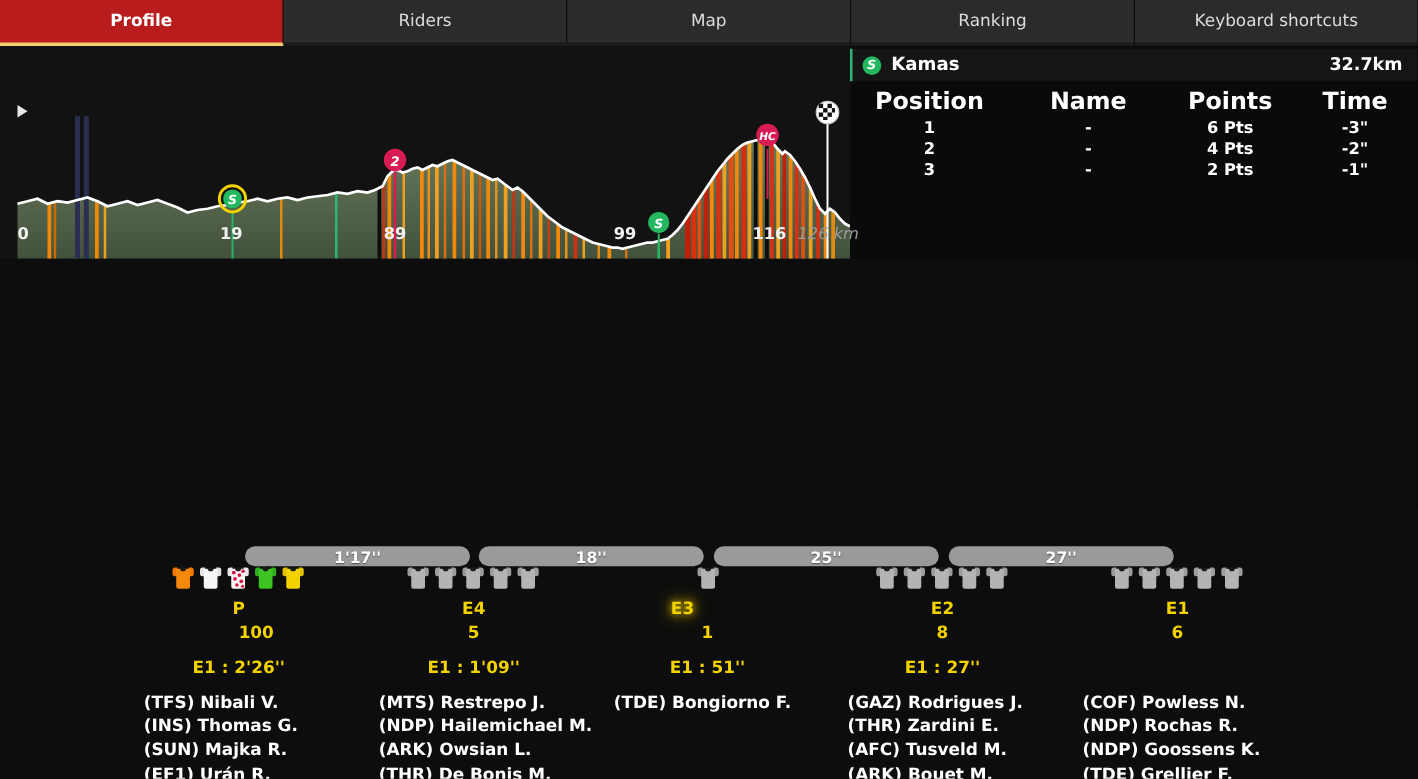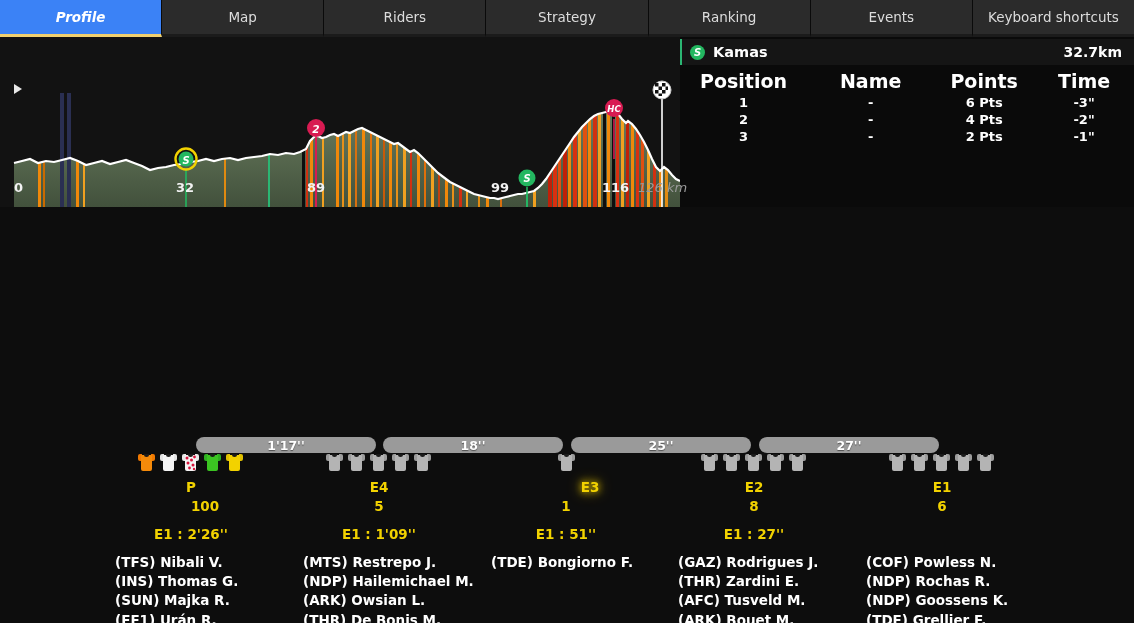--- a/index.html
+++ b/index.html
@@ -16,23 +16,22 @@
     flex: 1 1 0;
     display: flex; align-items: center; justify-content: center;
     font-size: 13.5px; color: #dcdcdc;
     background: #2b2b2b;
     border-right: 1px solid #0a0a0a;
     border-bottom: 3px solid #1b1b1b;
     cursor: pointer;
     user-select: none;
   }
   .tab.active {
-    background: #3b82f6; color: #ffffff; font-weight: bold;
+    background: #b91c1c; color: #ffffff; font-weight: bold;
     border-bottom: 3px solid #f0d070;
-    font-style: italic;
   }
   .tab:last-child { border-right: none; }
 
   
   .toparea { position: relative; width: 1134px; height: 170px; background: #0a0a0a; }
 
   .profile-wrap {
     position: absolute; left: 0; top: 0; width: 680px; height: 170px;
     background: #121212;
   }
@@ -136,33 +135,27 @@
   }
 </style>
 </head>
 <body>
 
 <div class="tabbar">
   <div class="tab active">
       <span>Profile</span>
     </div>
   <div class="tab">
+      <span>Riders</span>
+    </div>
+  <div class="tab">
       <span>Map</span>
-    </div>
-  <div class="tab">
-      <span>Riders</span>
-    </div>
-  <div class="tab">
-      <span>Strategy</span>
     </div>
   <div class="tab">
       <span>Ranking</span>
-    </div>
-  <div class="tab">
-      <span>Events</span>
     </div>
   <div class="tab">
       <span>Keyboard shortcuts</span>
     </div>
 </div>
 
 <div class="toparea">
 
   <div class="profile-wrap">
     <div class="play-arrow"></div>
@@ -341,21 +334,21 @@
         <rect x="658.5" y="49.5" width="3.5" height="3.5" fill="#101010"></rect>
         <rect x="665.5" y="49.5" width="2.5" height="3.5" fill="#101010"></rect>
         <rect x="655" y="53" width="3.5" height="3.5" fill="#101010"></rect>
         <rect x="662" y="53" width="3.5" height="3.5" fill="#101010"></rect>
         <rect x="658.5" y="56.5" width="3.5" height="2.5" fill="#101010"></rect>
       </g>
     </svg>
 
     <div class="axis-labels">
       <div class="axis-label" style="left:14px;">0</div>
-      <div class="axis-label" style="left:176px;">32</div>
+      <div class="axis-label" style="left:176px;">19</div>
       <div class="axis-label" style="left:307px;">89</div>
       <div class="axis-label" style="left:491px;">99</div>
       <div class="axis-label" style="left:602px;">116</div>
       <div class="axis-label dim" style="left:638px;font-style:italic;">126 km</div>
     </div>
   </div>
 
   <div class="kamas">
     <div class="kamas-header">
       <div class="kamas-badge">S</div>
@@ -506,21 +499,21 @@
   </div>
 
   <div class="jerseys" style="left:558px; top:245px;">
     <div class="jersey">
         <div class="sl-l" style="background:#9c9c9c;"></div>
         <div class="sl-r" style="background:#9c9c9c;"></div>
         <div class="body" style="background:#b4b4b4;"></div>
         <div class="collar"></div>
       </div>
   </div>
-  <div class="grp-label glow" style="left:540px; top:272px; width:100px;">E3</div>
+  <div class="grp-label glow" style="left:496px; top:272px; width:100px;">E3</div>
   <div class="grp-count" style="left:516px; top:291px; width:100px;">1</div>
   <div class="grp-time" style="left:491px; top:319px; width:150px;">E1 : 51''</div>
   <div class="riderlist" style="left:491px;">
     <div class="rider">(TDE) Bongiorno F.</div>
   </div>
 
   <div class="jerseys" style="left:701px; top:245px;">
     <div class="jersey">
         <div class="sl-l" style="background:#9c9c9c;"></div>
         <div class="sl-r" style="background:#9c9c9c;"></div>

